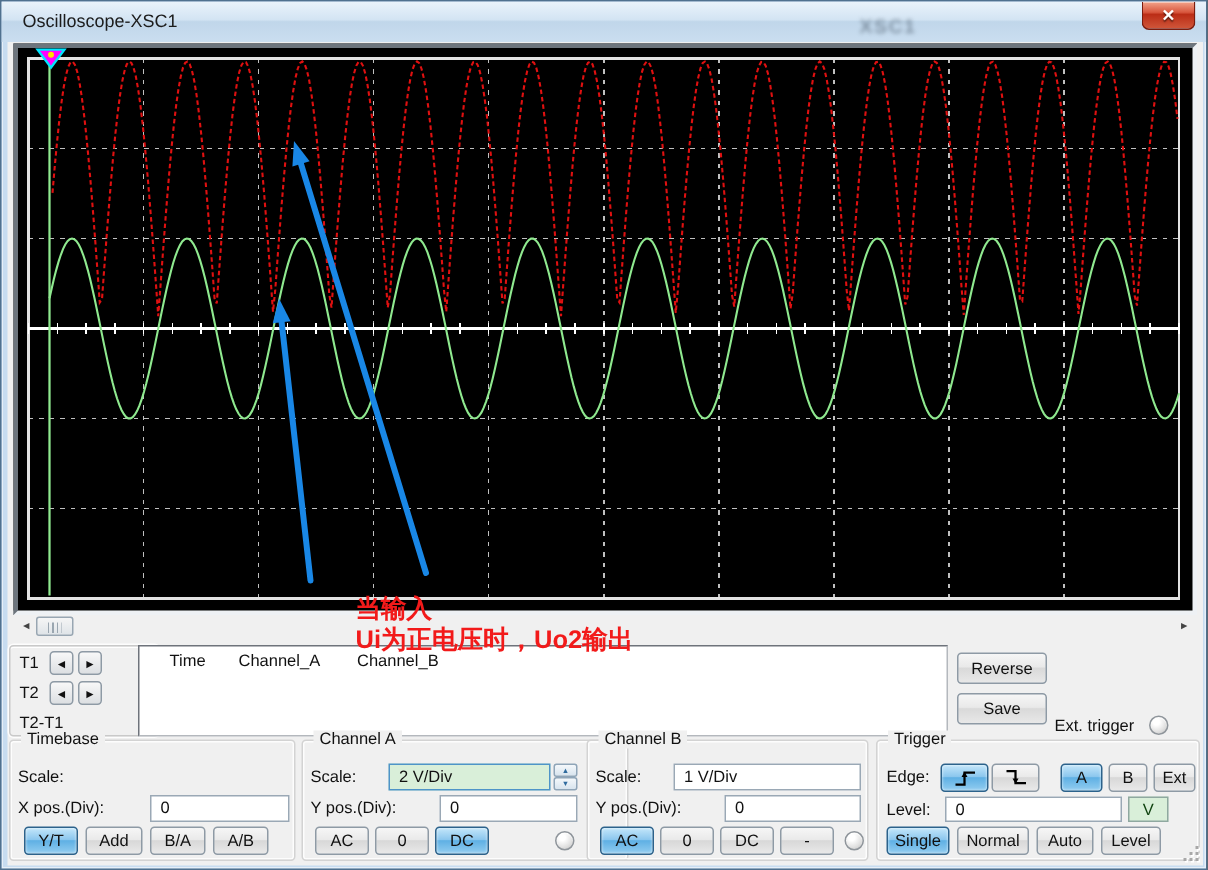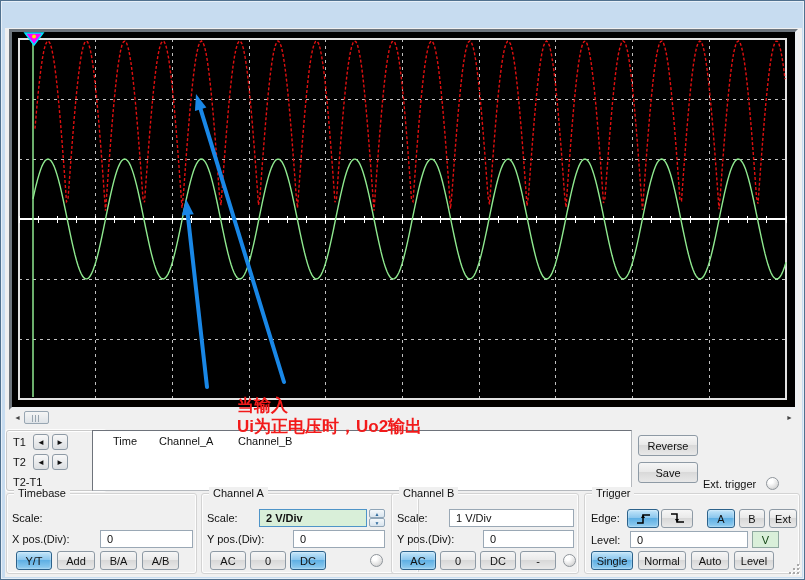--- a/index.html
+++ b/index.html
@@ -92,21 +92,21 @@
   }
   .gb-caption {
     position:absolute; top:-7px; left:7px; padding:0 4px; font-size:11px; color:#111;
     background:#f0f0f0; white-space:nowrap;
   }
   .field-label { position:absolute; font-size:11px; color:#111; white-space:nowrap; }
   .tfield {
     position:absolute; height:18px; background:#fff; border:1px solid #9aa8b5;
     font-size:11px; color:#111; display:flex; align-items:center; padding-left:6px;
   }
-  .tfield.green { background:#d9efd9; border-color:#4e94c8;font-weight:bold; }
+  .tfield.green { background:#d9efd9; border-color:#4e94c8; }
   .unit-box {
     position:absolute; height:17px; background:#d9efd9; border:1px solid #8fa8a0;
     font-size:11px; color:#114411; display:flex; align-items:center; justify-content:center;
   }
   .pbtn {
     position:absolute; height:19px; font-size:11px; color:#111;
     background:linear-gradient(#f6f6f6,#eaeaea 45%,#d8d8d8 50%,#e9e9e9);
     border:1px solid #8e9aa5; border-radius:3px;
     display:flex; align-items:center; justify-content:center;
   }
@@ -124,20 +124,27 @@
   .resize-grip i {
     position:absolute; width:2px; height:2px; background:#a8a8a8;
     box-shadow:1px 1px 0 #fff;
   }
 </style>
 </head>
 <body>
 
 <div class="window">
 
+  <div class="titlebar">
+    <span class="title-text">Oscilloscope-XSC1</span>
+    <span class="watermark">XSC1</span>
+    <div class="close-btn">
+      <span>✕</span>
+    </div>
+  </div>
 
   <div class="client">
 
     <div class="scope">
       <svg id="scope-svg" width="783" height="375" viewBox="0 0 783 375">
         <g id="g-grid" shape-rendering="crispEdges">
             <rect x="7" y="7" width="767" height="360" fill="none" stroke="#e2e2e2" stroke-width="1.5"></rect>
             <line x1="83.7" y1="7" x2="83.7" y2="367" stroke="#e2e2e2" stroke-width="1" stroke-dasharray="3,4" opacity="0.85"></line>
             <line x1="160.4" y1="7" x2="160.4" y2="367" stroke="#e2e2e2" stroke-width="1" stroke-dasharray="3,4" opacity="0.85"></line>
             <line x1="237.10000000000002" y1="7" x2="237.10000000000002" y2="367" stroke="#e2e2e2" stroke-width="1" stroke-dasharray="3,4" opacity="0.85"></line>

